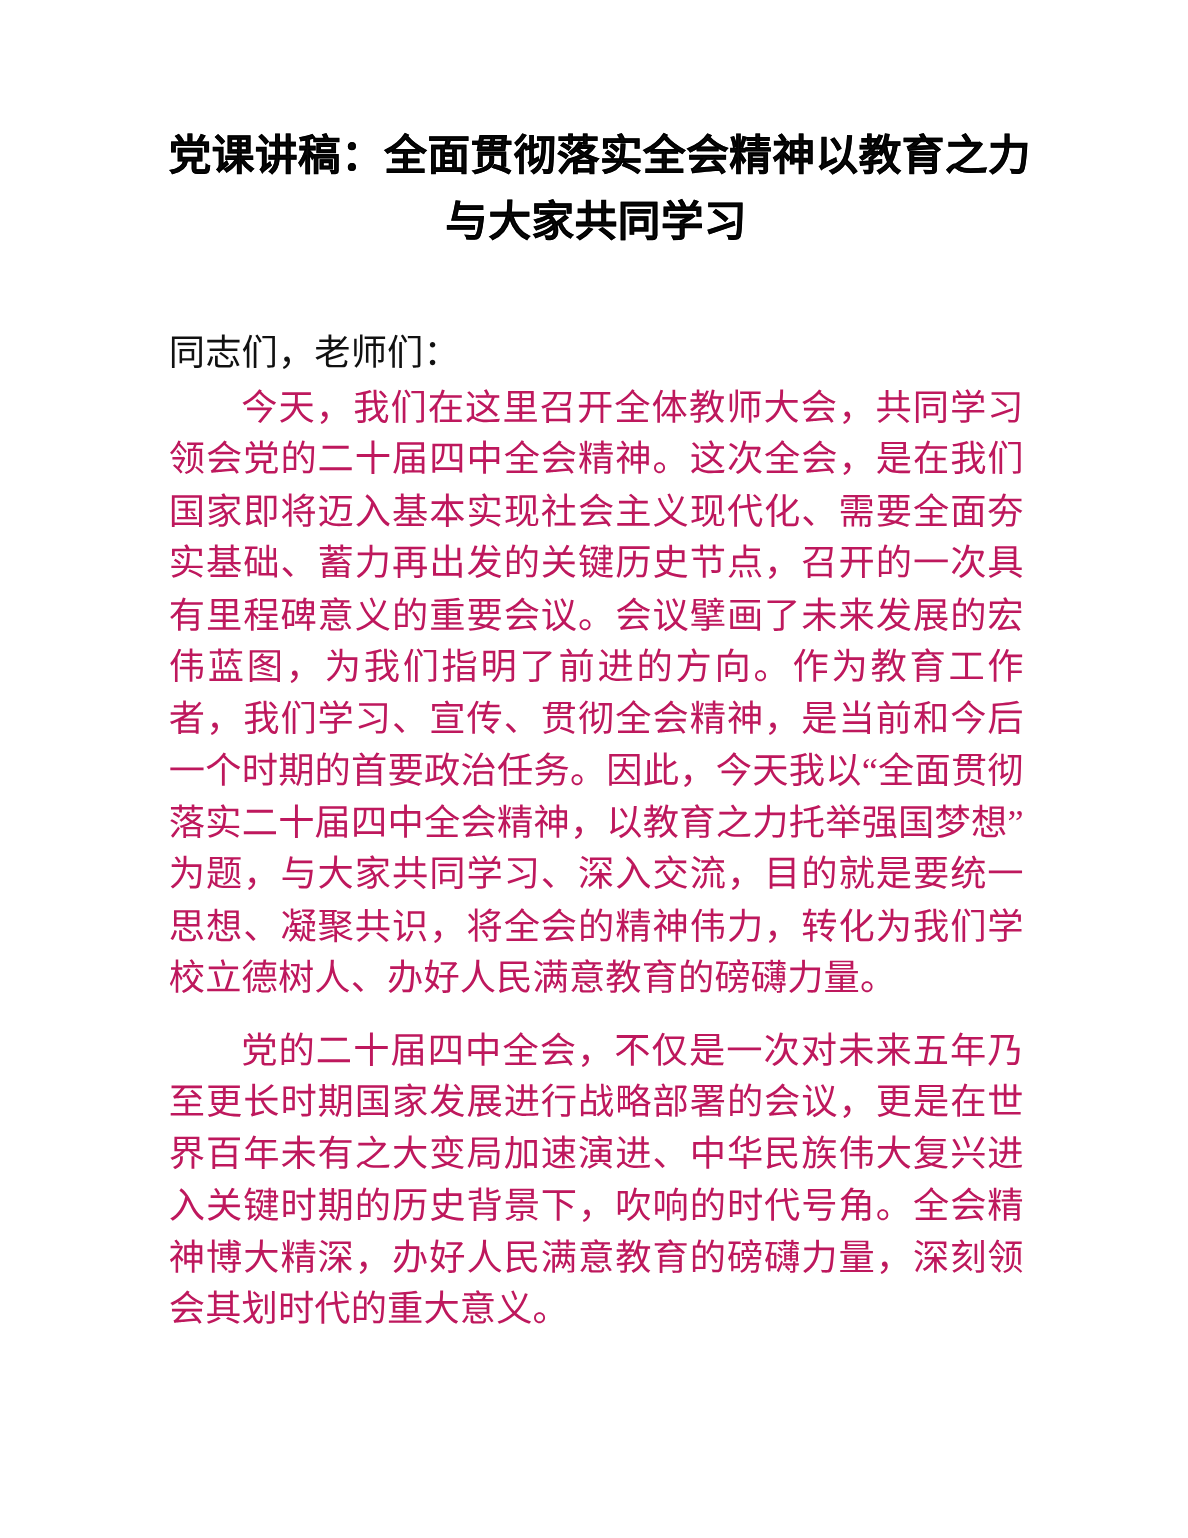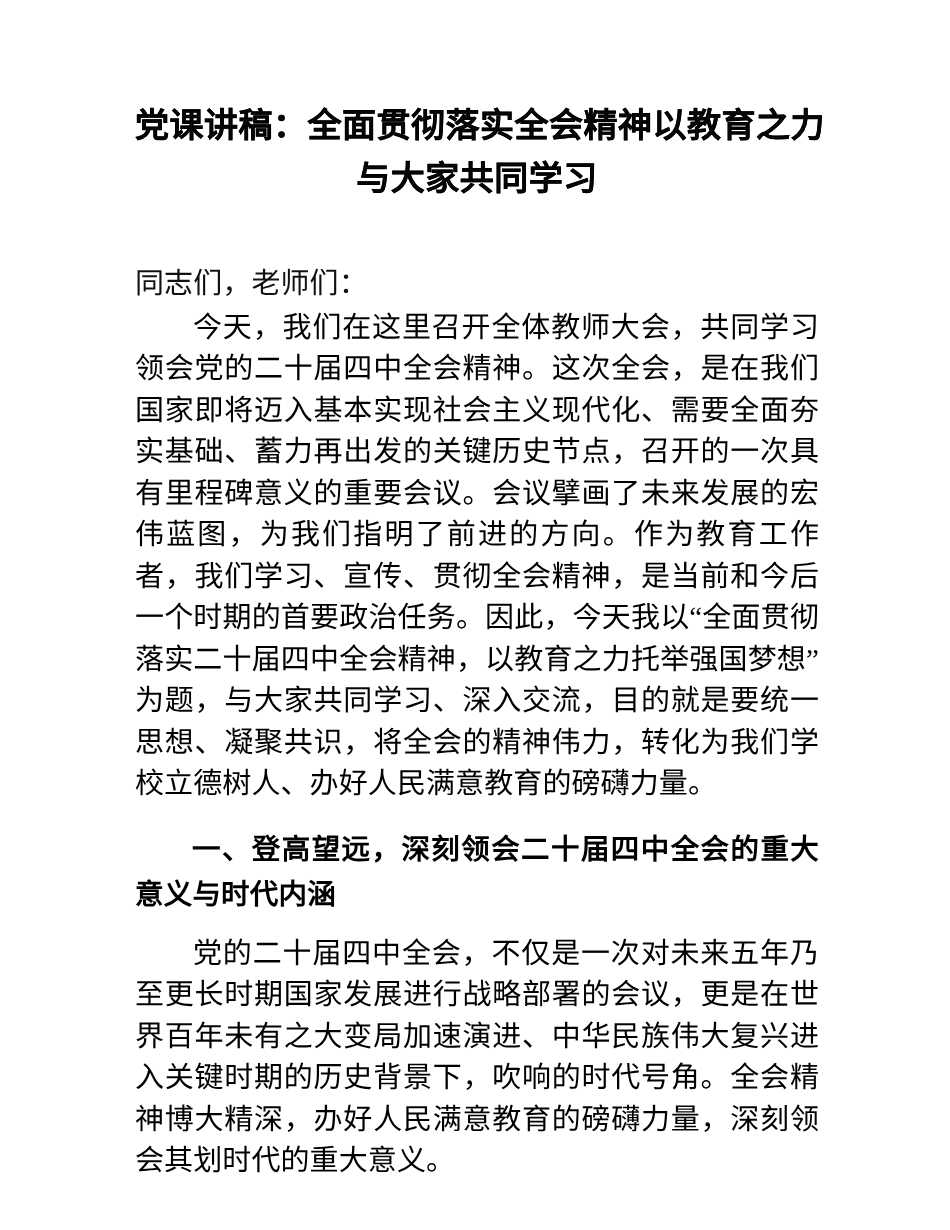--- a/index.html
+++ b/index.html
@@ -69,21 +69,21 @@
   }
 
   
   .body-para {
     margin: 0;
     padding: 0;
     font-family: "Liberation Serif", "DejaVu Serif", serif;
     font-size: 29px;
     line-height: 41.5px;
     letter-spacing: 0.1px;
-    color: #000000;
+    color: #be185d;
     text-indent: 2em;
     text-align: justify;
     text-justify: inter-character;
     text-align-last: left;
   }
 
   .body-para.first-body {
     margin-top: 2px;
   }
 
@@ -116,18 +116,17 @@
 
     <h1 class="doc-title">
       <span class="tline">党课讲稿：全面贯彻落实全会精神以教育之力</span>
       <span class="tline">与大家共同学习</span>
     </h1>
 
     <p class="salutation">同志们，老师们：</p>
 
     <p class="body-para first-body">今天，我们在这里召开全体教师大会，共同学习领会党的二十届四中全会精神。这次全会，是在我们国家即将迈入基本实现社会主义现代化、需要全面夯实基础、蓄力再出发的关键历史节点，召开的一次具有里程碑意义的重要会议。会议擘画了未来发展的宏伟蓝图，为我们指明了前进的方向。作为教育工作者，我们学习、宣传、贯彻全会精神，是当前和今后一个时期的首要政治任务。因此，今天我以“全面贯彻落实二十届四中全会精神，以教育之力托举强国梦想”为题，与大家共同学习、深入交流，目的就是要统一思想、凝聚共识，将全会的精神伟力，转化为我们学校立德树人、办好人民满意教育的磅礴力量。</p>
 
-    <h2 class="section-heading">一、登高望远，深刻领会二十届四中全会的重大意义与时代内涵</h2>
 
     <p class="body-para after-heading">党的二十届四中全会，不仅是一次对未来五年乃至更长时期国家发展进行战略部署的会议，更是在世界百年未有之大变局加速演进、中华民族伟大复兴进入关键时期的历史背景下，吹响的时代号角。全会精神博大精深，办好人民满意教育的磅礴力量，深刻领会其划时代的重大意义。</p>
 
   </div>
 </div>
 
 </body></html>

